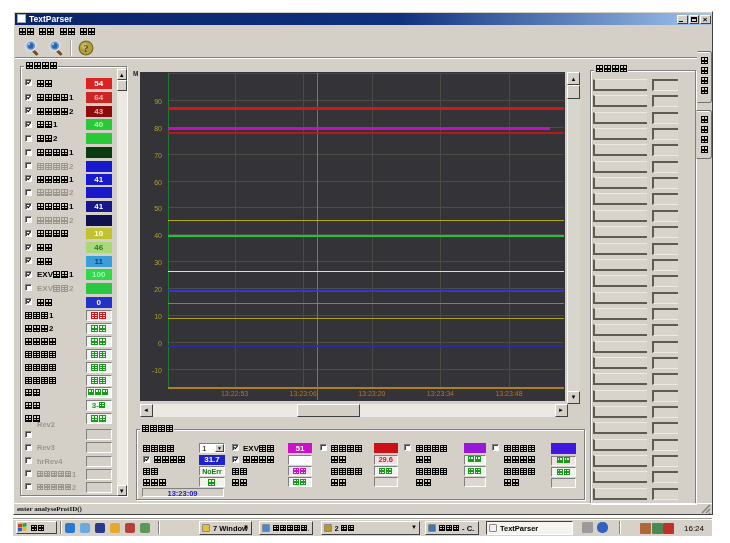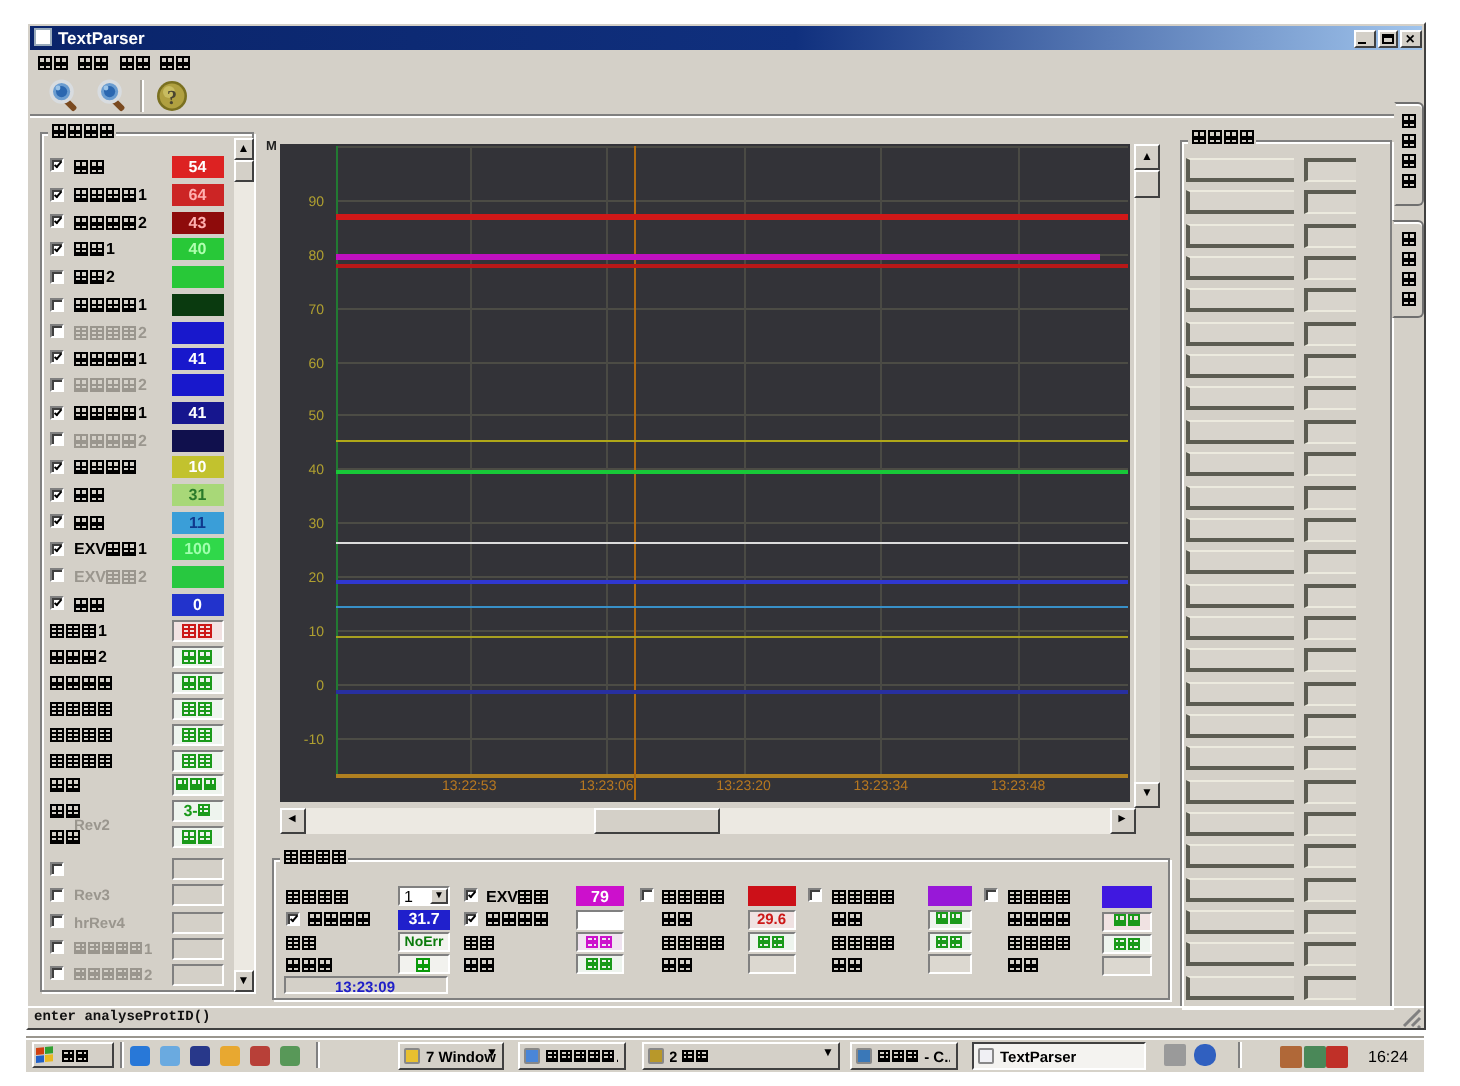--- a/index.html
+++ b/index.html
@@ -99,21 +99,21 @@
     <span style="position:absolute;left:1px;top:1px;width:4px;height:2px;border-left:1.5px solid #000;border-bottom:1.5px solid #000;transform:rotate(-50deg)"></span>
   </div>
 <div class="lb" style="left:37px;top:230.2px;color:#000;font-size:8px;"><b class="cj" style="width:7px;height:7px"></b><b class="cj" style="width:7px;height:7px"></b><b class="cj" style="width:7px;height:7px"></b><b class="cj" style="width:7px;height:7px"></b></div>
 <div style="position:absolute;left:86px;top:228.2px;width:25.5px;height:11px;background:#c2c22e;"></div>
 <div class="lb" style="left:86px;top:230.2px;width:25.5px;text-align:center;color:#fff;font-size:8px;font-weight:bold">10</div>
 <div style="position:absolute;left:25px;top:243.5px;width:7px;height:7px;background:#fff;border-top:1px solid #808080;border-left:1px solid #808080;border-bottom:1px solid #fff;border-right:1px solid #fff;box-shadow:inset 1px 1px 0 #404040;">
     <span style="position:absolute;left:1px;top:1px;width:4px;height:2px;border-left:1.5px solid #000;border-bottom:1.5px solid #000;transform:rotate(-50deg)"></span>
   </div>
 <div class="lb" style="left:37px;top:244px;color:#000;font-size:8px;"><b class="cj" style="width:7px;height:7px"></b><b class="cj" style="width:7px;height:7px"></b></div>
 <div style="position:absolute;left:86px;top:242px;width:25.5px;height:11px;background:#a8d878;"></div>
-<div class="lb" style="left:86px;top:244px;width:25.5px;text-align:center;color:#2a7a2a;font-size:8px;font-weight:bold">31</div>
+<div class="lb" style="left:86px;top:244px;width:25.5px;text-align:center;color:#2a7a2a;font-size:8px;font-weight:bold">46</div>
 <div style="position:absolute;left:25px;top:257.3px;width:7px;height:7px;background:#fff;border-top:1px solid #808080;border-left:1px solid #808080;border-bottom:1px solid #fff;border-right:1px solid #fff;box-shadow:inset 1px 1px 0 #404040;">
     <span style="position:absolute;left:1px;top:1px;width:4px;height:2px;border-left:1.5px solid #000;border-bottom:1.5px solid #000;transform:rotate(-50deg)"></span>
   </div>
 <div class="lb" style="left:37px;top:257.8px;color:#000;font-size:8px;"><b class="cj" style="width:7px;height:7px"></b><b class="cj" style="width:7px;height:7px"></b></div>
 <div style="position:absolute;left:86px;top:255.8px;width:25.5px;height:11px;background:#3a9ed8;"></div>
 <div class="lb" style="left:86px;top:257.8px;width:25.5px;text-align:center;color:#103a8e;font-size:8px;font-weight:bold">11</div>
 <div style="position:absolute;left:25px;top:270.6px;width:7px;height:7px;background:#fff;border-top:1px solid #808080;border-left:1px solid #808080;border-bottom:1px solid #fff;border-right:1px solid #fff;box-shadow:inset 1px 1px 0 #404040;">
     <span style="position:absolute;left:1px;top:1px;width:4px;height:2px;border-left:1.5px solid #000;border-bottom:1.5px solid #000;transform:rotate(-50deg)"></span>
   </div>
 <div class="lb" style="left:37px;top:271.1px;color:#000;font-size:8px;"><i>EXV</i><b class="cj" style="width:7px;height:7px"></b><b class="cj" style="width:7px;height:7px"></b><i>1</i></div>
@@ -149,21 +149,21 @@
 <div class="lb" style="left:25px;top:389.4px;color:#000;font-size:8px;"><b class="cj" style="width:7px;height:7px"></b><b class="cj" style="width:7px;height:7px"></b></div>
 <div style="position:absolute;left:86px;top:387.4px;width:25.5px;height:11px;background:#eef4ee;border:1px solid;border-color:#808080 #fff #fff #808080"></div>
 <div class="lb" style="left:86px;top:389.4px;width:25.5px;text-align:center;color:#1a9a1a;font-size:8px;font-weight:bold"><b class="cj" style="width:6px;height:6px"></b><b class="cj" style="width:6px;height:6px"></b><b class="cj" style="width:6px;height:6px"></b></div>
 <div class="lb" style="left:25px;top:402.1px;color:#000;font-size:8px;"><b class="cj" style="width:7px;height:7px"></b><b class="cj" style="width:7px;height:7px"></b></div>
 <div style="position:absolute;left:86px;top:400.1px;width:25.5px;height:11px;background:#eef4ee;border:1px solid;border-color:#808080 #fff #fff #808080"></div>
 <div class="lb" style="left:86px;top:402.1px;width:25.5px;text-align:center;color:#1a9a1a;font-size:8px;font-weight:bold"><i>3-</i><b class="cj" style="width:6px;height:6px"></b></div>
 <div class="lb" style="left:25px;top:415.3px;color:#000;font-size:8px;"><b class="cj" style="width:7px;height:7px"></b><b class="cj" style="width:7px;height:7px"></b></div>
 <div style="position:absolute;left:86px;top:413.3px;width:25.5px;height:11px;background:#eef4ee;border:1px solid;border-color:#808080 #fff #fff #808080"></div>
 <div class="lb" style="left:86px;top:415.3px;width:25.5px;text-align:center;color:#1a9a1a;font-size:8px;font-weight:bold"><b class="cj" style="width:7px;height:7px"></b><b class="cj" style="width:7px;height:7px"></b></div>
 <div style="position:absolute;left:25px;top:430.6px;width:7px;height:7px;background:#fff;border-top:1px solid #808080;border-left:1px solid #808080;border-bottom:1px solid #fff;border-right:1px solid #fff;box-shadow:inset 1px 1px 0 #404040;"></div>
-<div class="lb" style="left:37px;top:409px;color:#9a968e;font-size:7.5px;"><i>Rev2</i></div>
+<div class="lb" style="left:37px;top:421px;color:#9a968e;font-size:7.5px;"><i>Rev2</i></div>
 <div style="position:absolute;left:86px;top:429.1px;width:25.5px;height:11px;background:#d4d0c8;border:1px solid;border-color:#808080 #fff #fff #808080"></div>
 <div style="position:absolute;left:25px;top:443.8px;width:7px;height:7px;background:#fff;border-top:1px solid #808080;border-left:1px solid #808080;border-bottom:1px solid #fff;border-right:1px solid #fff;box-shadow:inset 1px 1px 0 #404040;"></div>
 <div class="lb" style="left:37px;top:444.3px;color:#9a968e;font-size:7.5px;"><i>Rev3</i></div>
 <div style="position:absolute;left:86px;top:442.3px;width:25.5px;height:11px;background:#d4d0c8;border:1px solid;border-color:#808080 #fff #fff #808080"></div>
 <div style="position:absolute;left:25px;top:457.3px;width:7px;height:7px;background:#fff;border-top:1px solid #808080;border-left:1px solid #808080;border-bottom:1px solid #fff;border-right:1px solid #fff;box-shadow:inset 1px 1px 0 #404040;"></div>
 <div class="lb" style="left:37px;top:457.8px;color:#9a968e;font-size:7.5px;"><i>hrRev4</i></div>
 <div style="position:absolute;left:86px;top:455.8px;width:25.5px;height:11px;background:#d4d0c8;border:1px solid;border-color:#808080 #fff #fff #808080"></div>
 <div style="position:absolute;left:25px;top:470.4px;width:7px;height:7px;background:#fff;border-top:1px solid #808080;border-left:1px solid #808080;border-bottom:1px solid #fff;border-right:1px solid #fff;box-shadow:inset 1px 1px 0 #404040;"></div>
 <div class="lb" style="left:37px;top:470.9px;color:#9a968e;font-size:7.5px;"><b class="cj" style="width:6px;height:6px"></b><b class="cj" style="width:6px;height:6px"></b><b class="cj" style="width:6px;height:6px"></b><b class="cj" style="width:6px;height:6px"></b><b class="cj" style="width:6px;height:6px"></b><i>1</i></div>
 <div style="position:absolute;left:86px;top:468.9px;width:25.5px;height:11px;background:#d4d0c8;border:1px solid;border-color:#808080 #fff #fff #808080"></div>
@@ -331,21 +331,21 @@
     <span style="position:absolute;left:1px;top:1px;width:4px;height:2px;border-left:1.5px solid #000;border-bottom:1.5px solid #000;transform:rotate(-50deg)"></span>
   </div>
 <div class="lb" style="left:243px;top:444.5px;color:#000;font-size:8px;"><i>EXV</i><b class="cj" style="width:7px;height:7px"></b><b class="cj" style="width:7px;height:7px"></b></div>
 <div style="position:absolute;left:232px;top:455.5px;width:7px;height:7px;background:#fff;border-top:1px solid #808080;border-left:1px solid #808080;border-bottom:1px solid #fff;border-right:1px solid #fff;box-shadow:inset 1px 1px 0 #404040;">
     <span style="position:absolute;left:1px;top:1px;width:4px;height:2px;border-left:1.5px solid #000;border-bottom:1.5px solid #000;transform:rotate(-50deg)"></span>
   </div>
 <div class="lb" style="left:243px;top:456px;color:#000;font-size:8px;"><b class="cj" style="width:7px;height:7px"></b><b class="cj" style="width:7px;height:7px"></b><b class="cj" style="width:7px;height:7px"></b><b class="cj" style="width:7px;height:7px"></b></div>
 <div class="lb" style="left:232px;top:467.5px;color:#000;font-size:8px;"><b class="cj" style="width:7px;height:7px"></b><b class="cj" style="width:7px;height:7px"></b></div>
 <div class="lb" style="left:232px;top:478.8px;color:#000;font-size:8px;"><b class="cj" style="width:7px;height:7px"></b><b class="cj" style="width:7px;height:7px"></b></div>
 <div style="position:absolute;left:288px;top:443px;width:24px;height:10px;background:#cc10cc"></div>
-<div class="lb" style="left:288px;top:444.5px;width:24px;text-align:center;color:#fff;font-size:8px;font-weight:bold">79</div>
+<div class="lb" style="left:288px;top:444.5px;width:24px;text-align:center;color:#fff;font-size:8px;font-weight:bold">51</div>
 <div style="position:absolute;left:288px;top:454.8px;width:24px;height:10px;background:#fff;border:1px solid;border-color:#808080 #fff #fff #808080"></div>
 <div style="position:absolute;left:288px;top:466px;width:24px;height:10px;background:#f0e4f0;border:1px solid;border-color:#808080 #fff #fff #808080"></div>
 <div class="lb" style="left:288px;top:467.5px;width:24px;text-align:center;color:#cc10cc;font-size:8px;font-weight:bold"><b class="cj" style="width:6px;height:6px"></b><b class="cj" style="width:6px;height:6px"></b></div>
 <div style="position:absolute;left:288px;top:477.3px;width:24px;height:10px;background:#eef4ee;border:1px solid;border-color:#808080 #fff #fff #808080"></div>
 <div class="lb" style="left:288px;top:478.8px;width:24px;text-align:center;color:#1a9a1a;font-size:8px;font-weight:bold"><b class="cj" style="width:6px;height:6px"></b><b class="cj" style="width:6px;height:6px"></b></div>
 <div style="position:absolute;left:320px;top:444px;width:7px;height:7px;background:#fff;border-top:1px solid #808080;border-left:1px solid #808080;border-bottom:1px solid #fff;border-right:1px solid #fff;box-shadow:inset 1px 1px 0 #404040;"></div>
 <div class="lb" style="left:331px;top:444.5px;color:#000;font-size:8px;"><b class="cj" style="width:7px;height:7px"></b><b class="cj" style="width:7px;height:7px"></b><b class="cj" style="width:7px;height:7px"></b><b class="cj" style="width:7px;height:7px"></b></div>
 <div class="lb" style="left:331px;top:456px;color:#000;font-size:8px;"><b class="cj" style="width:7px;height:7px"></b><b class="cj" style="width:7px;height:7px"></b></div>
 <div class="lb" style="left:331px;top:467.5px;color:#000;font-size:8px;"><b class="cj" style="width:7px;height:7px"></b><b class="cj" style="width:7px;height:7px"></b><b class="cj" style="width:7px;height:7px"></b><b class="cj" style="width:7px;height:7px"></b></div>
 <div class="lb" style="left:331px;top:478.8px;color:#000;font-size:8px;"><b class="cj" style="width:7px;height:7px"></b><b class="cj" style="width:7px;height:7px"></b></div>
@@ -371,21 +371,21 @@
 <div class="lb" style="left:504px;top:456px;color:#000;font-size:8px;"><b class="cj" style="width:7px;height:7px"></b><b class="cj" style="width:7px;height:7px"></b><b class="cj" style="width:7px;height:7px"></b><b class="cj" style="width:7px;height:7px"></b></div>
 <div class="lb" style="left:504px;top:467.5px;color:#000;font-size:8px;"><b class="cj" style="width:7px;height:7px"></b><b class="cj" style="width:7px;height:7px"></b><b class="cj" style="width:7px;height:7px"></b><b class="cj" style="width:7px;height:7px"></b></div>
 <div class="lb" style="left:504px;top:478.8px;color:#000;font-size:8px;"><b class="cj" style="width:7px;height:7px"></b><b class="cj" style="width:7px;height:7px"></b></div>
 <div style="position:absolute;left:551px;top:443px;width:25px;height:11px;background:#4018e0"></div>
 <div style="position:absolute;left:551px;top:455.8px;width:25px;height:10px;background:#f0e2e2;border:1px solid;border-color:#808080 #fff #fff #808080"></div>
 <div class="lb" style="left:551px;top:457.3px;width:25px;text-align:center;color:#1a9a1a;font-size:8px;font-weight:bold"><b class="cj" style="width:6px;height:6px"></b><b class="cj" style="width:6px;height:6px"></b></div>
 <div style="position:absolute;left:551px;top:467px;width:25px;height:10px;background:#eef4ee;border:1px solid;border-color:#808080 #fff #fff #808080"></div>
 <div class="lb" style="left:551px;top:468.5px;width:25px;text-align:center;color:#1a9a1a;font-size:8px;font-weight:bold"><b class="cj" style="width:6px;height:6px"></b><b class="cj" style="width:6px;height:6px"></b></div>
 <div style="position:absolute;left:551px;top:478.3px;width:25px;height:10px;background:#dcd8d0;border:1px solid;border-color:#808080 #fff #fff #808080"></div>
 <div style="position:absolute;left:14px;top:503px;width:698px;height:1px;background:#808080;border-bottom:1px solid #fff"></div>
-<div class="lb" style="left:17px;top:506px;color:#111;font-size:7px;font-weight:bold;font-family:Liberation Mono, monospace">enter analyseProtID()</div>
+<div class="lb" style="left:17px;top:506px;color:#111;font-size:7px;font-weight:bold;font-family:Liberation Serif, serif">enter analyseProtID()</div>
 <svg width="11" height="11" style="position:absolute;left:700px;top:503px">
     <g stroke="#808080" stroke-width="1.5">
       <line x1="10" y1="2" x2="2" y2="10"></line>
       <line x1="10" y1="6" x2="6" y2="10"></line>
       <line x1="10" y1="10" x2="9" y2="11"></line>
     </g>
   </svg>
 <div style="position:absolute;left:13px;top:519px;width:699px;height:17px;background:#d6d2c9;border-top:1px solid #fff;box-shadow:0 -1px 0 #9a968e"></div>
 <div style="position:absolute;left:16px;top:521px;width:41px;height:13px;background:#d4d0c8;border:1px solid;border-color:#fff #404040 #404040 #fff"></div>
 <svg width="10" height="10" style="position:absolute;left:18px;top:522.5px" viewBox="0 0 10 10">

